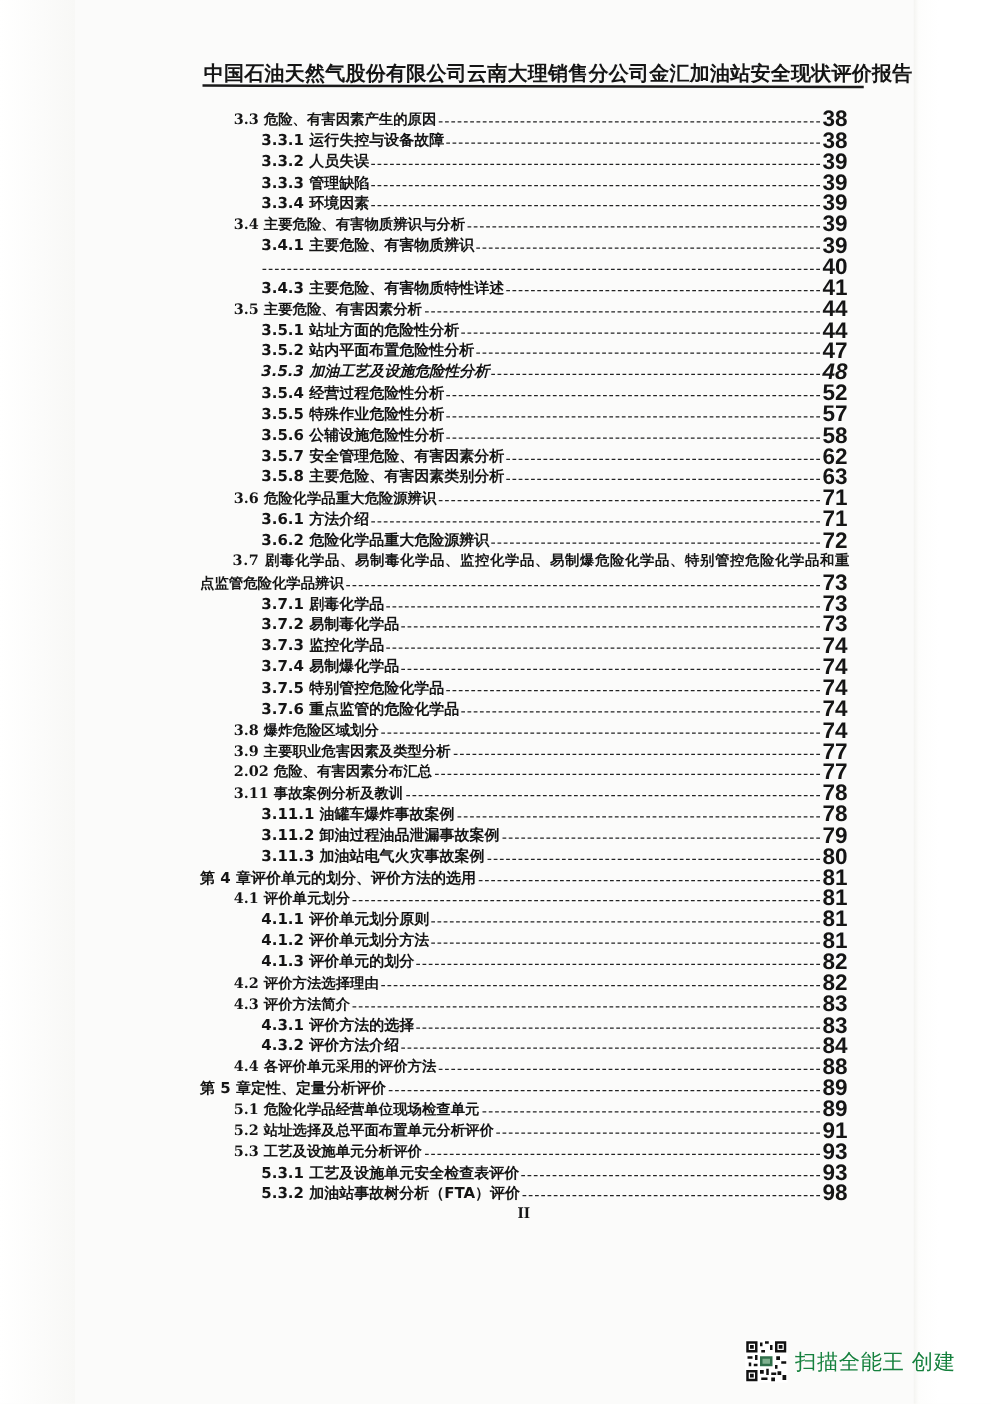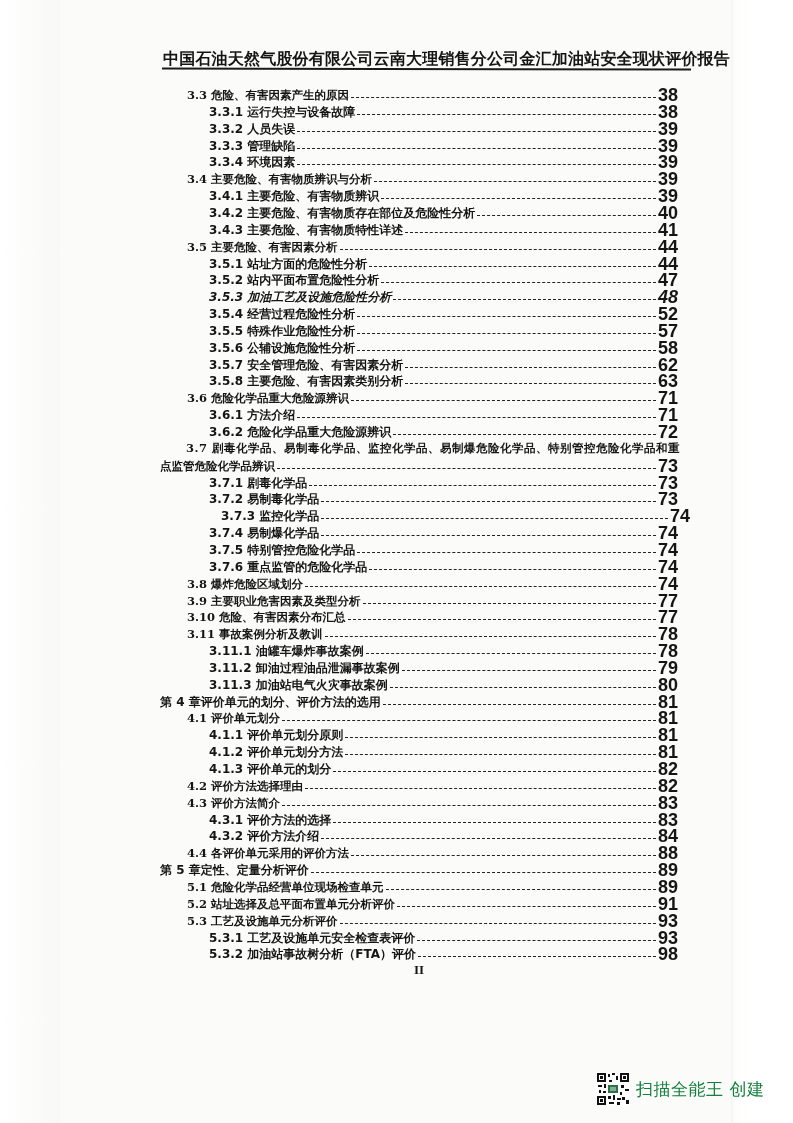--- a/index.html
+++ b/index.html
@@ -92,21 +92,20 @@
       <span class="toc-label serif-kai">3.4 主要危险、有害物质辨识与分析</span>
       <span class="toc-dots"></span>
       <span class="toc-page">39</span>
     </div>
     <div class="toc-row" style="left: 209px; width: 469px; top: 187.1px;">
       <span class="toc-label">3.4.1 主要危险、有害物质辨识</span>
       <span class="toc-dots"></span>
       <span class="toc-page">39</span>
     </div>
     <div class="toc-row" style="left: 209px; width: 469px; top: 203.95px;">
-      <span class="toc-label">3.4.2 主要危险、有害物质存在部位及危险性分析</span>
       <span class="toc-dots"></span>
       <span class="toc-page">40</span>
     </div>
     <div class="toc-row" style="left: 209px; width: 469px; top: 220.8px;">
       <span class="toc-label">3.4.3 主要危险、有害物质特性详述</span>
       <span class="toc-dots"></span>
       <span class="toc-page">41</span>
     </div>
     <div class="toc-row" style="left: 187px; width: 491px; top: 237.65px;">
       <span class="toc-label serif-kai">3.5 主要危险、有害因素分析</span>
@@ -177,21 +176,21 @@
     <div class="toc-row" style="left: 209px; width: 469px; top: 473.55px;">
       <span class="toc-label">3.7.1 剧毒化学品</span>
       <span class="toc-dots"></span>
       <span class="toc-page">73</span>
     </div>
     <div class="toc-row" style="left: 209px; width: 469px; top: 490.4px;">
       <span class="toc-label">3.7.2 易制毒化学品</span>
       <span class="toc-dots"></span>
       <span class="toc-page">73</span>
     </div>
-    <div class="toc-row" style="left: 221px; width: 469px; top: 507.25px;">
+    <div class="toc-row" style="left: 209px; width: 469px; top: 507.25px;">
       <span class="toc-label">3.7.3 监控化学品</span>
       <span class="toc-dots"></span>
       <span class="toc-page">74</span>
     </div>
     <div class="toc-row" style="left: 209px; width: 469px; top: 524.1px;">
       <span class="toc-label">3.7.4 易制爆化学品</span>
       <span class="toc-dots"></span>
       <span class="toc-page">74</span>
     </div>
     <div class="toc-row" style="left: 209px; width: 469px; top: 540.95px;">
@@ -208,21 +207,21 @@
       <span class="toc-label serif-kai">3.8 爆炸危险区域划分</span>
       <span class="toc-dots"></span>
       <span class="toc-page">74</span>
     </div>
     <div class="toc-row" style="left: 187px; width: 491px; top: 591.5px;">
       <span class="toc-label serif-kai">3.9 主要职业危害因素及类型分析</span>
       <span class="toc-dots"></span>
       <span class="toc-page">77</span>
     </div>
     <div class="toc-row" style="left: 187px; width: 491px; top: 608.35px;">
-      <span class="toc-label serif-kai">3.10 危险、有害因素分布汇总</span>
+      <span class="toc-label serif-kai">2.02 危险、有害因素分布汇总</span>
       <span class="toc-dots"></span>
       <span class="toc-page">77</span>
     </div>
     <div class="toc-row" style="left: 187px; width: 491px; top: 625.2px;">
       <span class="toc-label serif-kai">3.11 事故案例分析及教训</span>
       <span class="toc-dots"></span>
       <span class="toc-page">78</span>
     </div>
     <div class="toc-row" style="left: 209px; width: 469px; top: 642.05px;">
       <span class="toc-label">3.11.1 油罐车爆炸事故案例</span>

